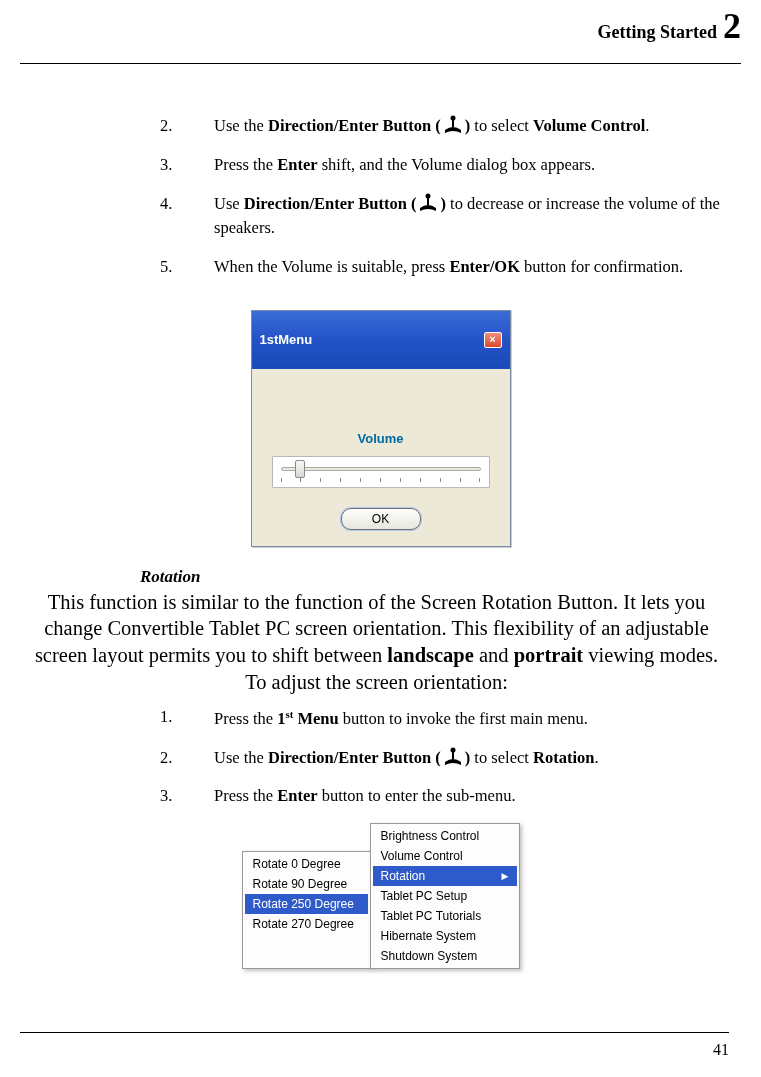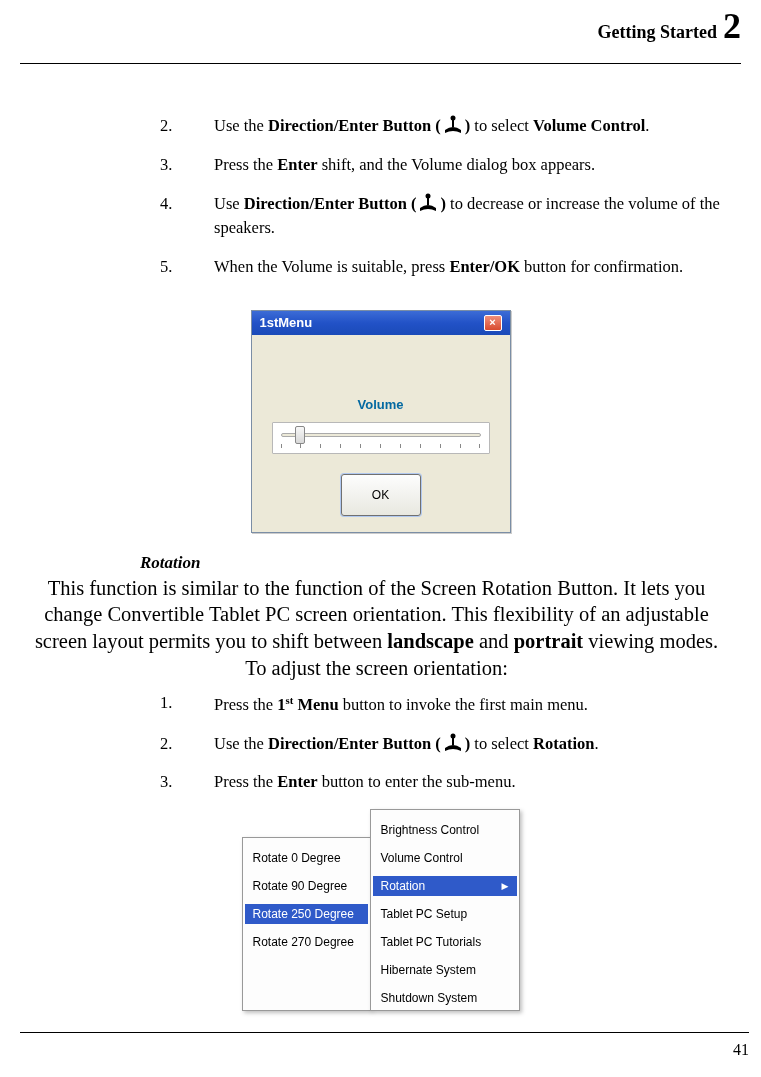--- a/index.html
+++ b/index.html
@@ -71,21 +71,21 @@
       border: 1px solid #7b8ea5;
       background: #ece9d8;
       font-family: Tahoma, Arial, sans-serif;
       box-shadow: 1px 1px 0 rgba(0,0,0,.2);
     }
     .dialog-titlebar {
       background: linear-gradient(to bottom, #3c6cd6 0%, #2252c7 50%, #1a4ab8 100%);
       color: #fff;
       font-size: 13px;
       font-weight: bold;
-      padding: 4px 8px;
+      padding: 21px 8px;
       display: flex;
       justify-content: space-between;
       align-items: center;
     }
     .dialog-close {
       width: 18px;
       height: 16px;
       background: linear-gradient(to bottom, #f08f7a, #d84a2f);
       border: 1px solid #fff;
       border-radius: 2px;
@@ -146,24 +146,24 @@
       width: 10px;
       height: 18px;
       margin-top: -12px;
       background: linear-gradient(to bottom, #f8f8f8, #d8d8d8);
       border: 1px solid #888;
       border-radius: 2px;
     }
     .dialog-ok {
       display: inline-block;
       min-width: 80px;
-      padding: 13px 18px;
+      padding: 3px 18px;
       background: linear-gradient(to bottom, #fdfdfd, #e8e8e0);
       border: 1px solid #707070;
-      border-radius: 3px;
+      border-radius: 10px;
       font-size: 12px;
       font-family: Tahoma, Arial, sans-serif;
       box-shadow: 0 0 0 1px #b0c8f0;
     }
 
     .subheading {
       font-style: italic;
       font-weight: bold;
       font-size: 17px;
       margin-left: 120px;
@@ -204,35 +204,34 @@
     }
     .menu-right {
       width: 150px;
     }
     .menu-item {
       padding: 3px 8px;
       white-space: nowrap;
       display: flex;
       justify-content: space-between;
       align-items: center;
-      margin-top: 8px;
     }
     .menu-item.sel {
       background: #2f5ac9;
       color: #fff;
     }
     .submenu-arrow {
       font-size: 9px;
       margin-left: 6px;
     }
 
     .footer {
       position: absolute;
       left: 20px;
-      right: 12px;
+      right: 32px;
       bottom: 18px;
       text-align: right;
     }
     .footer-line {
       border-top: 1.5px solid #000;
       margin-bottom: 8px;
     }
     .page-num {
       font-size: 16px;
     }

